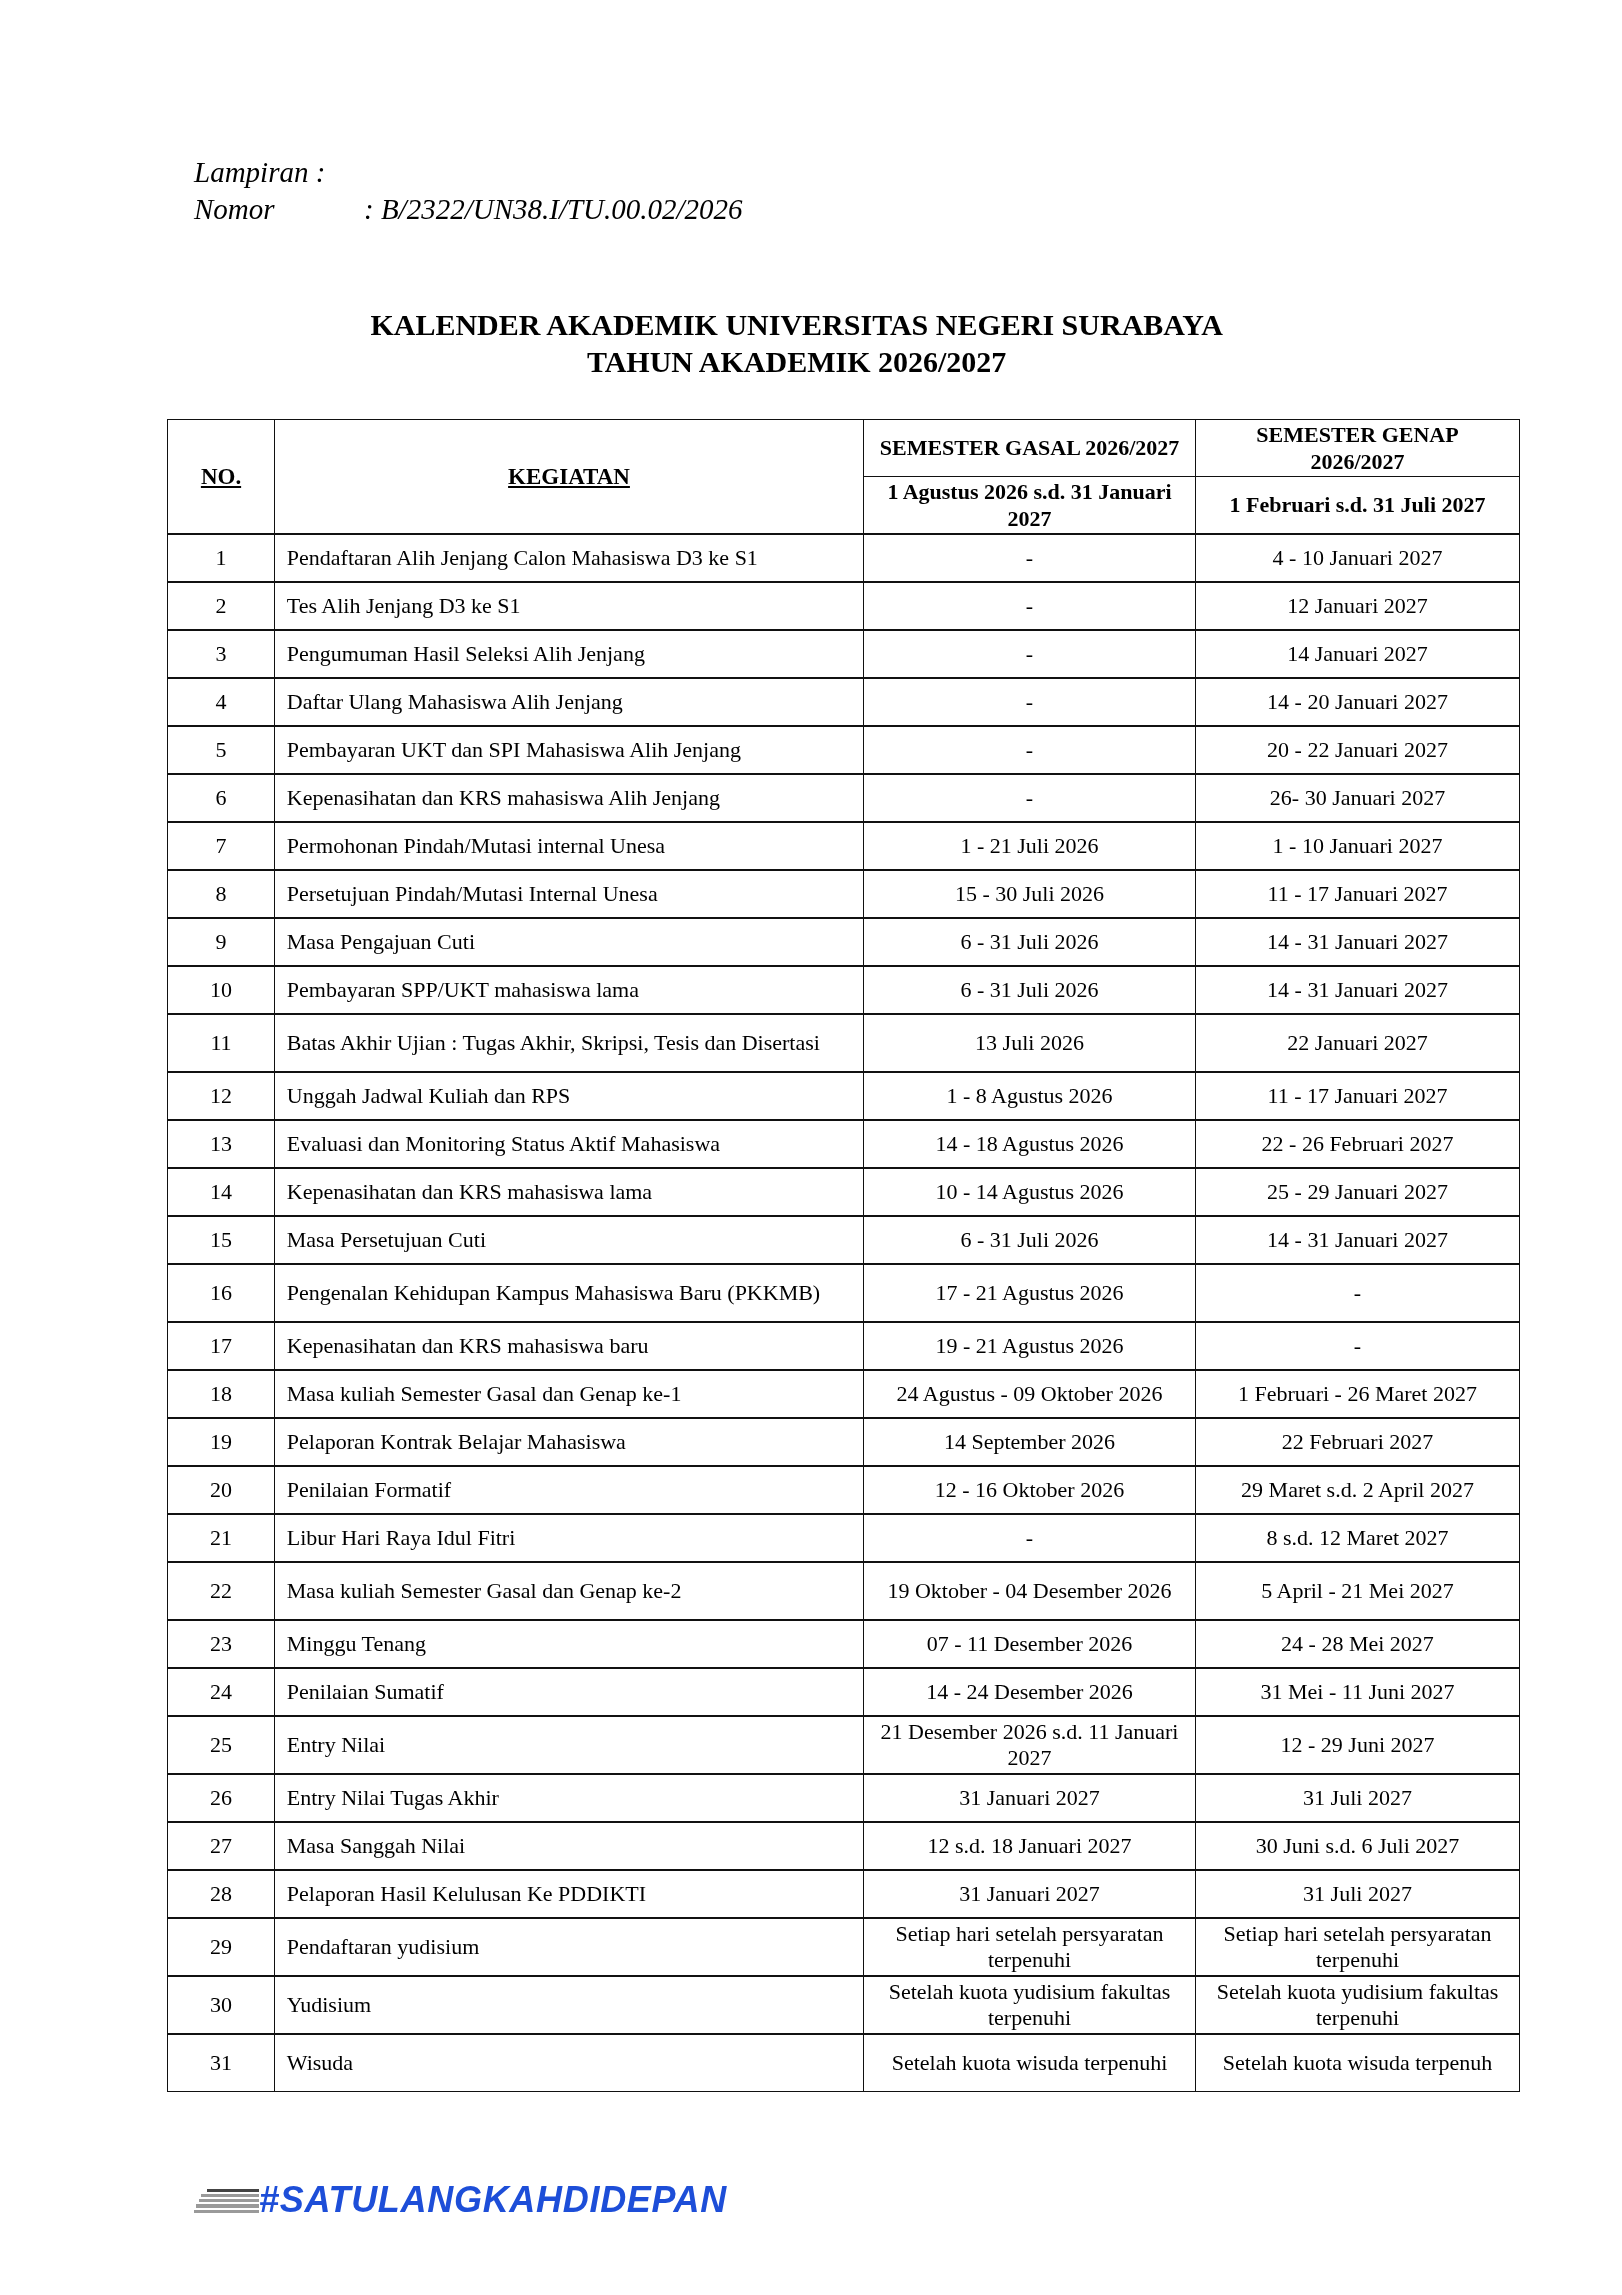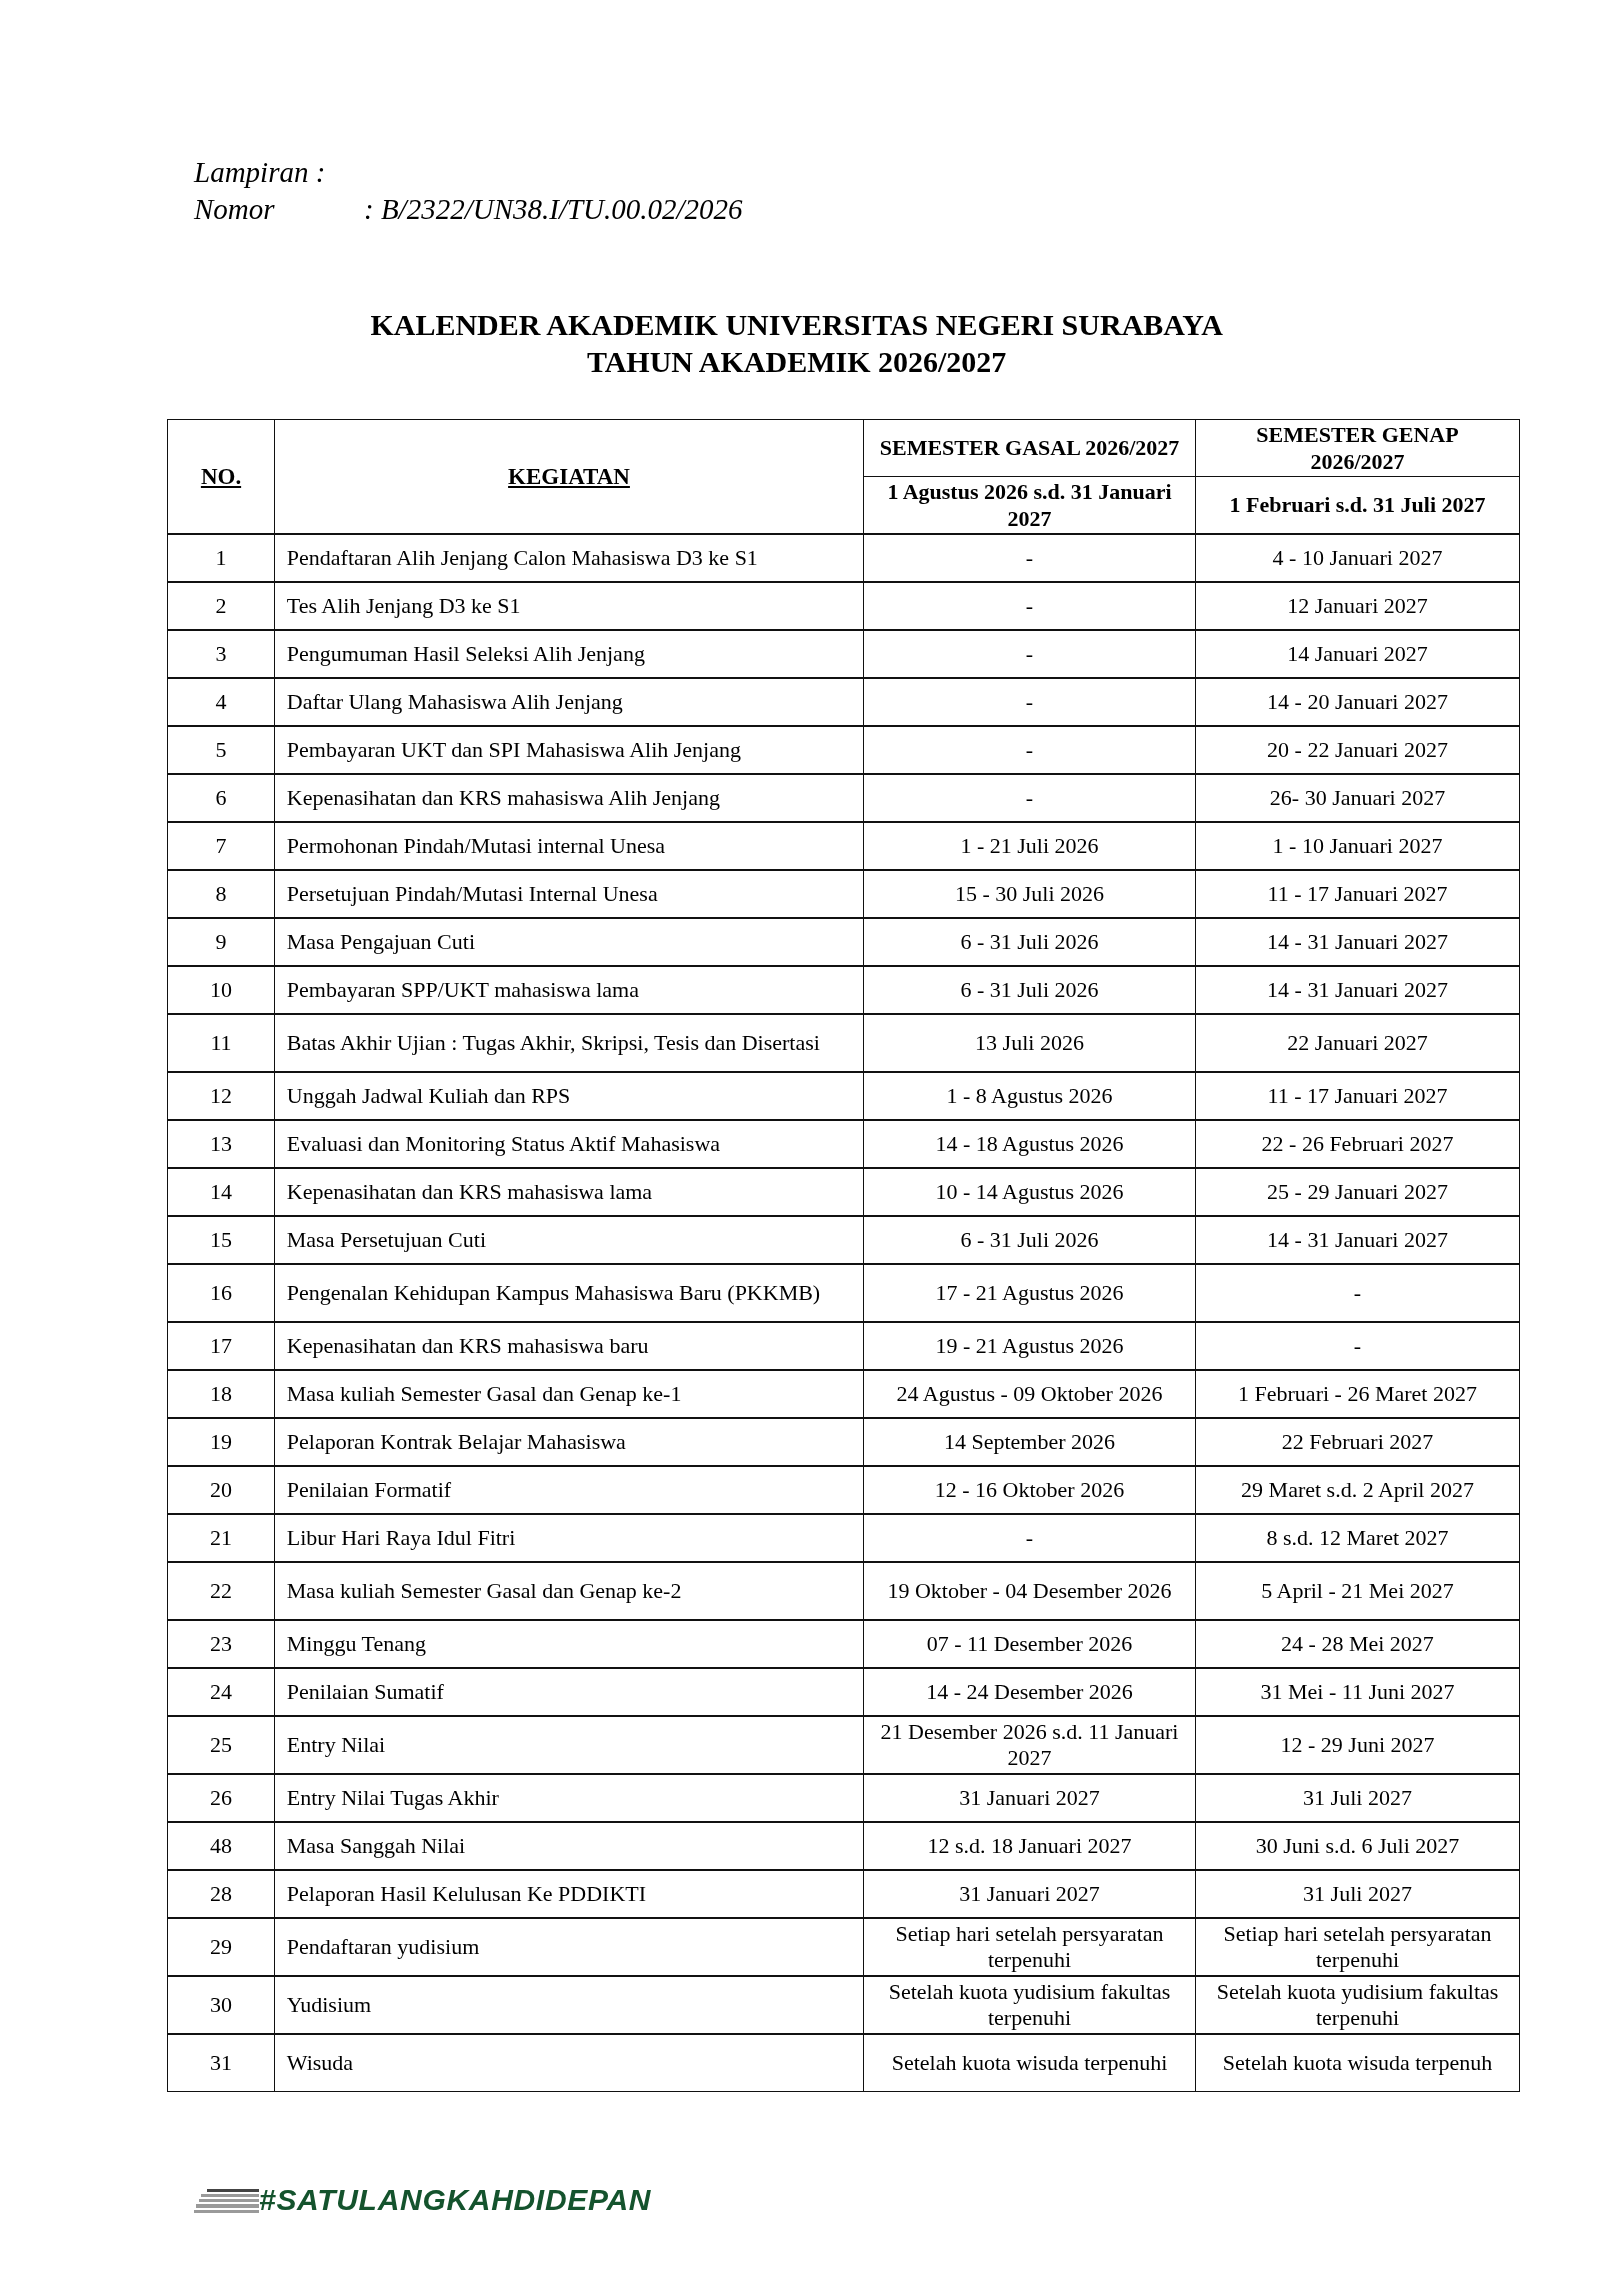--- a/index.html
+++ b/index.html
@@ -26,21 +26,21 @@
   table.cal td.d { text-align: center; line-height: 26px; padding: 0 6.5px; }
   table.cal tr.h1 th { height: 56px; }
   table.cal tr.h2 th { height: 56px; }
   table.cal tr.r1 td { height: 46px; }
   table.cal tr.r2 td { height: 56px; }
   table.cal tbody tr { border-top: 2px solid #111; }
 
   .footer-logo { position: absolute; left: 194px; top: 2186px; height: 27.5px; display: flex; align-items: center; }
   .stripes { position: relative; width: 65px; height: 27.5px; margin-right: 0; }
   .stripes span { position: absolute; right: 0; height: 3.3px; background: #9a9a9a; }
-  .footer-text { font-family: "Liberation Sans", "DejaVu Sans", sans-serif; font-weight: bold; font-style: italic; font-size: 30px; color: #14532d; letter-spacing: 0.7px; line-height: 27.5px; }
+  .footer-text { font-family: "Liberation Sans", "DejaVu Sans", sans-serif; font-weight: bold; font-style: italic; font-size: 36px; color: #1d4ed8; letter-spacing: 0.7px; line-height: 27.5px; }
 </style>
 </head>
 <body>
 
 <div class="meta">
   <div class="meta-row">
     <span>Lampiran :</span>
   </div>
   <div class="meta-row">
     <span class="meta-label">Nomor</span>
@@ -221,21 +221,21 @@
         <td class="d">21 Desember 2026 s.d. 11 Januari 2027</td>
         <td class="d">12 - 29 Juni 2027</td>
       </tr>
       <tr class="r1">
         <td class="no">26</td>
         <td class="keg">Entry Nilai Tugas Akhir</td>
         <td class="d">31 Januari 2027</td>
         <td class="d">31 Juli 2027</td>
       </tr>
       <tr class="r1">
-        <td class="no">48</td>
+        <td class="no">27</td>
         <td class="keg">Masa Sanggah Nilai</td>
         <td class="d">12 s.d. 18 Januari 2027</td>
         <td class="d">30 Juni s.d. 6 Juli 2027</td>
       </tr>
       <tr class="r1">
         <td class="no">28</td>
         <td class="keg">Pelaporan Hasil Kelulusan Ke PDDIKTI</td>
         <td class="d">31 Januari 2027</td>
         <td class="d">31 Juli 2027</td>
       </tr>

